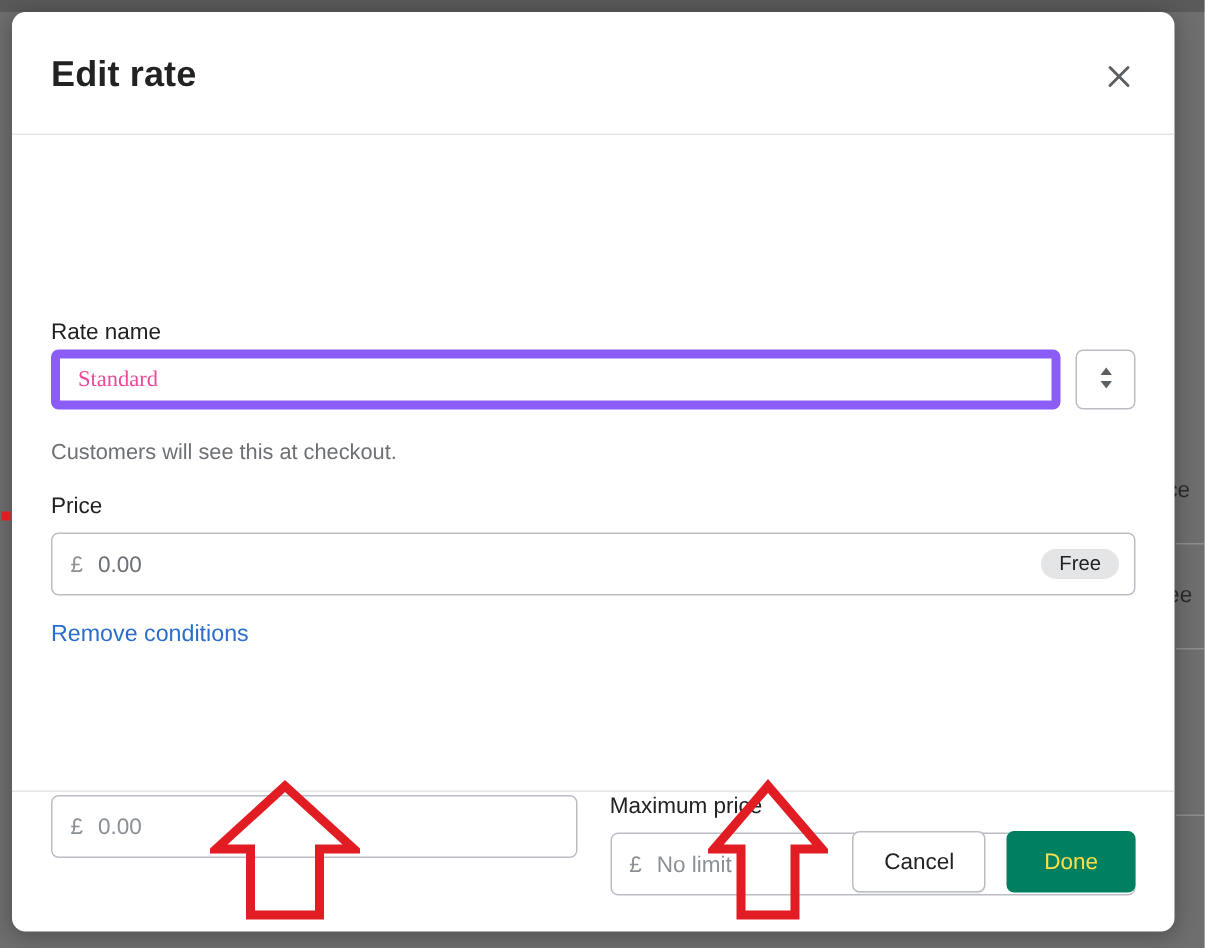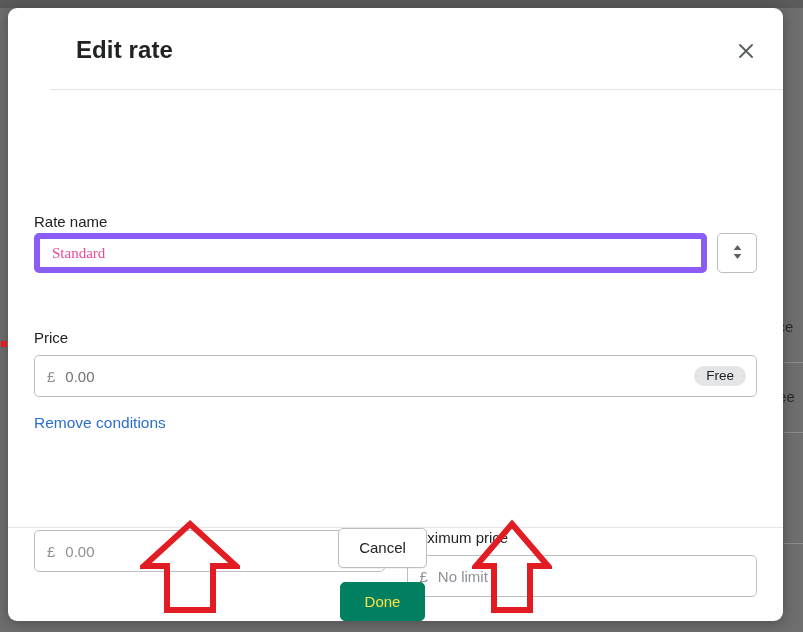--- a/index.html
+++ b/index.html
@@ -43,21 +43,20 @@
     border-radius: 9px;
     box-shadow: 0 2px 14px rgba(0,0,0,.30);
     overflow: hidden;
   }
 
   
   #modal-header {
     position: relative;
     height: 82px;
     border-bottom: 1px solid #e4e5e7;
-    margin-left: 42px;
   }
   #modal-title {
     position: absolute;
     left: 26px; top: 28px;
     font-size: 24px;
     font-weight: 600;
     color: #202223;
     letter-spacing: .1px;
   }
   #close-button {
@@ -247,21 +246,20 @@
   #modal-footer {
     position: absolute;
     left: 0; bottom: 0;
     width: 775px; height: 94px;
     border-top: 1px solid #e4e5e7;
     display: flex;
     align-items: center;
     justify-content: flex-end;
     padding-right: 26px;
     gap: 14px;
-    flex-direction: column;
   }
   .btn {
     font-family: "Liberation Sans", sans-serif;
     font-size: 15px;
     border-radius: 5px;
     cursor: pointer;
     height: 41px;
     padding: 0 20px;
     line-height: 1;
   }
@@ -323,20 +321,21 @@
       <input id="rate-name-input" class="text-input" type="text" value="Standard" style="">
       <button id="rate-name-stepper">
         <span>
           <svg width="11" height="18" viewBox="0 0 11 18" aria-hidden="true">
             <path d="M5.5 2 L9.3 7 L1.7 7 Z" fill="#5c5f62"></path>
             <path d="M5.5 16 L1.7 11 L9.3 11 Z" fill="#5c5f62"></path>
           </svg>
         </span>
       </button>
     </div>
+    <div class="help-text" id="rate-name-help">Customers will see this at checkout.</div>
 
     <div class="field-label" id="price-label">Price</div>
     <div id="price-field-wrap">
       <span class="currency-symbol">£</span>
       <input id="price-value" type="text" placeholder="0.00" style="">
       <span id="free-badge">Free</span>
     </div>
 
     <a id="remove-conditions-link">Remove conditions</a>
 

